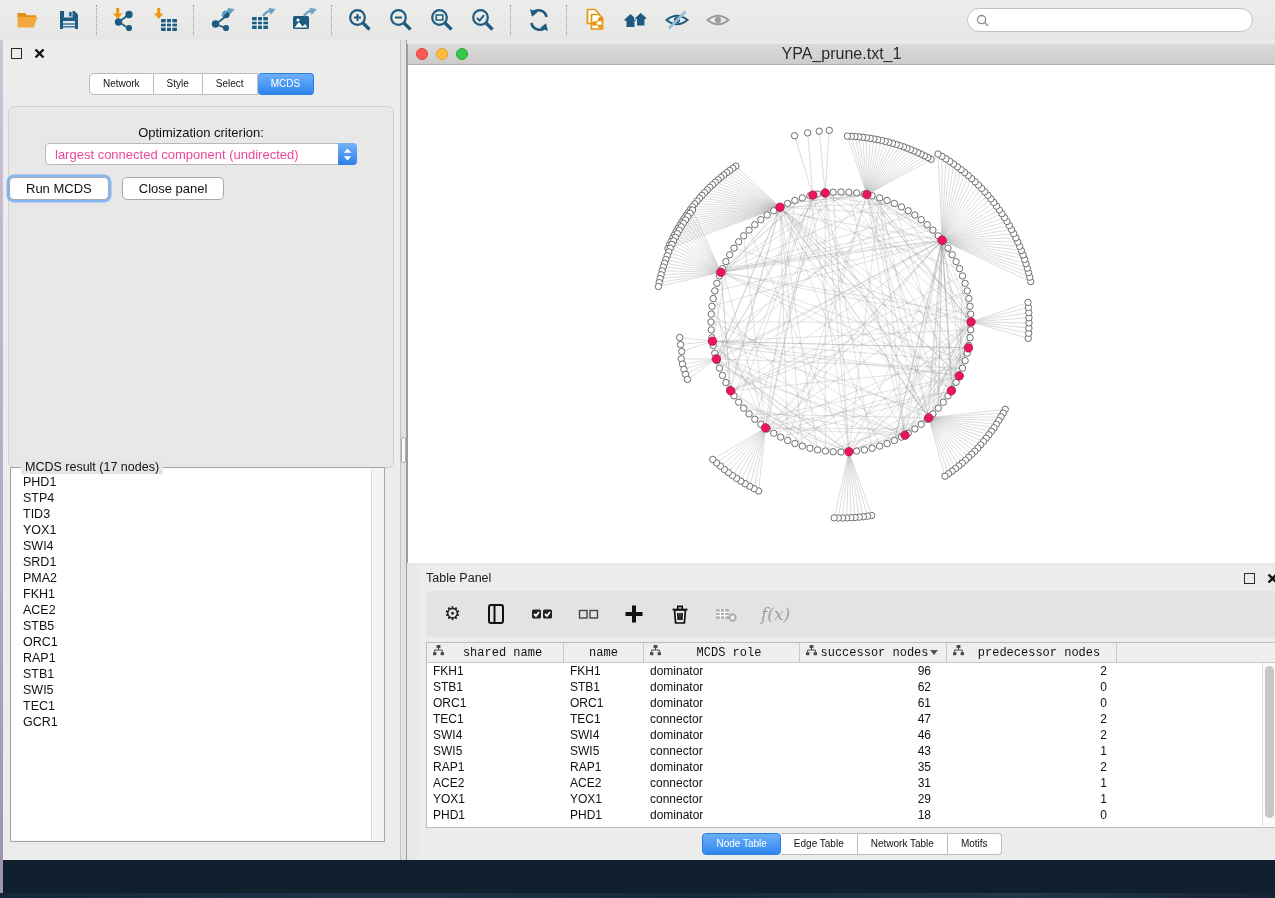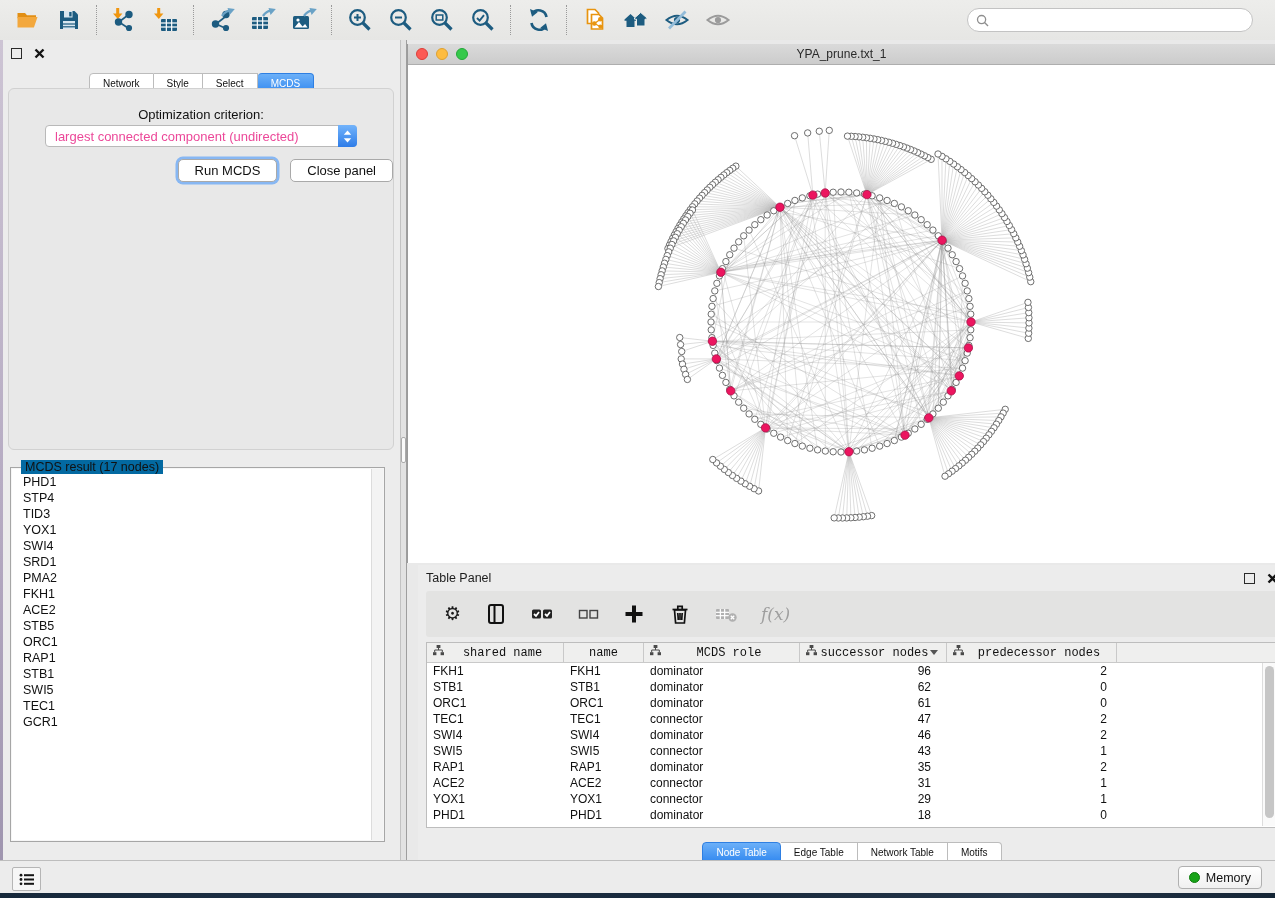--- a/index.html
+++ b/index.html
@@ -32,54 +32,54 @@
   .panel-head{height:26px;display:flex;align-items:center;padding:0 8px;}
   .panel-title{font-size:12.5px;color:#1c1c1c;flex:1;}
   .float-icon{width:9px;height:9px;border:1.5px solid #2a2a2a;margin-right:12px;display:inline-block;}
   .close-icon svg{width:11px;height:11px;display:block;}
   .seg{display:flex;justify-content:center;margin-top:7px;}
   .seg-tab{font-size:10px;color:#111;background:#fff;border:1px solid #bcbcbc;border-left:none;
     padding:3px 13px;line-height:14px;cursor:default;}
   .seg-tab:first-child{border-left:1px solid #bcbcbc;border-radius:4px 0 0 4px;}
   .seg-tab:last-child{border-radius:0 4px 4px 0;}
   .seg-tab.active{background:linear-gradient(#6cb0f8,#2f86ef);border-color:#2e7fe2;color:#fff;border-radius:4px;}
-  #cp-subpanel{position:absolute;left:5px;top:48px;width:384px;height:360px;background:#e8e8e8;
+  #cp-subpanel{position:absolute;left:5px;top:66px;width:384px;height:360px;background:#e8e8e8;
     border:1px solid #d1d1d1;border-radius:6px;}
   .opt-label{text-align:center;font-size:13px;color:#111;margin-top:18px;}
   #criterion-select{position:absolute;left:36px;top:36px;width:312px;height:22px;background:#fff;
     border:1px solid #b9b9b9;border-radius:4px;display:flex;align-items:center;box-sizing:border-box;}
   #criterion-select .sel-text{flex:1;font-size:13px;color:#ec4899;padding-left:9px;white-space:nowrap;}
   .stepper{width:19px;height:22px;margin:-1px -1px -1px 0;border-radius:0 4px 4px 0;
     background:linear-gradient(#72b3fb,#2e7ce8);display:flex;align-items:center;justify-content:center;}
-  .btn-row{position:absolute;left:0;top:70px;width:100%;display:flex;justify-content:flex-end;gap:13px;}
+  .btn-row{position:absolute;left:0;top:70px;width:100%;display:flex;justify-content:flex-start;gap:13px;}
   .mac-btn{font-size:13px;color:#111;background:#fff;border:1px solid #a9a9a9;border-radius:5px;
     padding:3px 16px;line-height:15px;}
   .mac-btn.focused{box-shadow:0 0 0 2.5px rgba(110,170,245,.8);}
   #mcds-group{position:absolute;left:7px;top:427px;width:373px;height:373px;background:#fff;
     border:1px solid #a6a6a6;box-shadow:inset 0 0 0 1px #f6f6f6;}
-  .group-title{position:absolute;top:-8px;left:10px;background:#0369a1;padding:0 4px;
+  .group-title{position:absolute;top:-8px;left:10px;background:#e5e5e5;padding:0 4px;
     font-size:12.5px;color:#111;}
   #mcds-list{position:absolute;left:1px;top:6px;right:13px;bottom:1px;overflow:hidden;
     font-size:12.5px;color:#111;line-height:16px;padding-left:11px;}
   .vtrack{position:absolute;right:1px;top:1px;bottom:1px;width:11px;background:#f3f3f3;
     border-left:1px solid #dcdcdc;}
 
   
   #splitter{position:absolute;left:400px;top:40px;width:7px;height:820px;background:#e2e2e2;
     border-left:1px solid #c2c2c2;border-right:1px solid #9e9e9e;box-sizing:border-box;}
   #splitter .knob{position:absolute;left:0;top:397px;width:5px;height:26px;background:#fafafa;
     border:1px solid #ababab;border-radius:2px;box-sizing:border-box;}
 
   
   #right-region{position:absolute;left:407px;top:40px;width:868px;height:820px;background:#e9e9e9;}
   #net-window{position:absolute;left:0;top:4px;width:868px;height:519px;
     border-left:1px solid #9b9b9b;border-bottom:1px solid #9b9b9b;box-sizing:border-box;}
   .titlebar{height:20px;background:linear-gradient(#dadada,#cccccc);border-bottom:1px solid #aeaeae;
     position:relative;display:flex;align-items:center;justify-content:center;}
-  .titlebar .win-title{font-size:12px;color:#2a2a2a;}
+  .titlebar .win-title{font-size:16px;color:#2a2a2a;}
   .lights{position:absolute;left:8px;top:0;height:20px;display:flex;align-items:center;gap:8px;}
   .light{width:12px;height:12px;border-radius:50%;box-sizing:border-box;}
   .light.red{background:#fc5a54;border:1px solid #dd3f39;}
   .light.yellow{background:#fdbc40;border:1px solid #dfa131;}
   .light.green{background:#35c94b;border:1px solid #24a839;}
   .net-canvas{height:498px;background:#fff;}
   #graph-svg{display:block;width:868px;height:498px;}
 
   
   #table-panel{position:absolute;left:11px;top:525px;width:868px;height:295px;background:#ececec;}
@@ -1264,43 +1264,25 @@
               <div class="td" style="width: 156px; padding-right: 6px;">dominator</div>
               <div class="td num" style="width: 147px; padding-right: 16px;">18</div>
               <div class="td num" style="width: 170px; padding-right: 10px;">0</div>
             </div>
           </div>
         <div id="table-vscroll">
           <div class="thumb"></div>
         </div>
       </div>
       <div id="tp-tabs-row">
-        <div class="seg" id="tp-tabs" style="margin-top:9px;">
+        <div class="seg" id="tp-tabs" style="margin-top:0;">
             <div class="seg-tab active">Node Table</div>
             <div class="seg-tab">Edge Table</div>
             <div class="seg-tab">Network Table</div>
             <div class="seg-tab">Motifs</div>
           </div>
       </div>
     </div>
   </div>
 
-  <div id="statusbar">
-    <div id="list-btn">
-      <svg width="16" height="13" viewBox="0 0 16 13">
-        <g fill="#161616">
-          <circle cx="2" cy="2.2" r="1.4"></circle>
-            <rect x="5" y="1.2" width="10" height="2"></rect>
-          <circle cx="2" cy="6.5" r="1.4"></circle>
-            <rect x="5" y="5.5" width="10" height="2"></rect>
-          <circle cx="2" cy="10.8" r="1.4"></circle>
-            <rect x="5" y="9.8" width="10" height="2"></rect>
-        </g>
-      </svg>
-    </div>
-    <div id="memory-btn">
-      <span class="mem-dot"></span>
-      <span>Memory</span>
-    </div>
-  </div>
 
   <div id="bottom-strip"></div>
 </div>
 
 </body></html>

